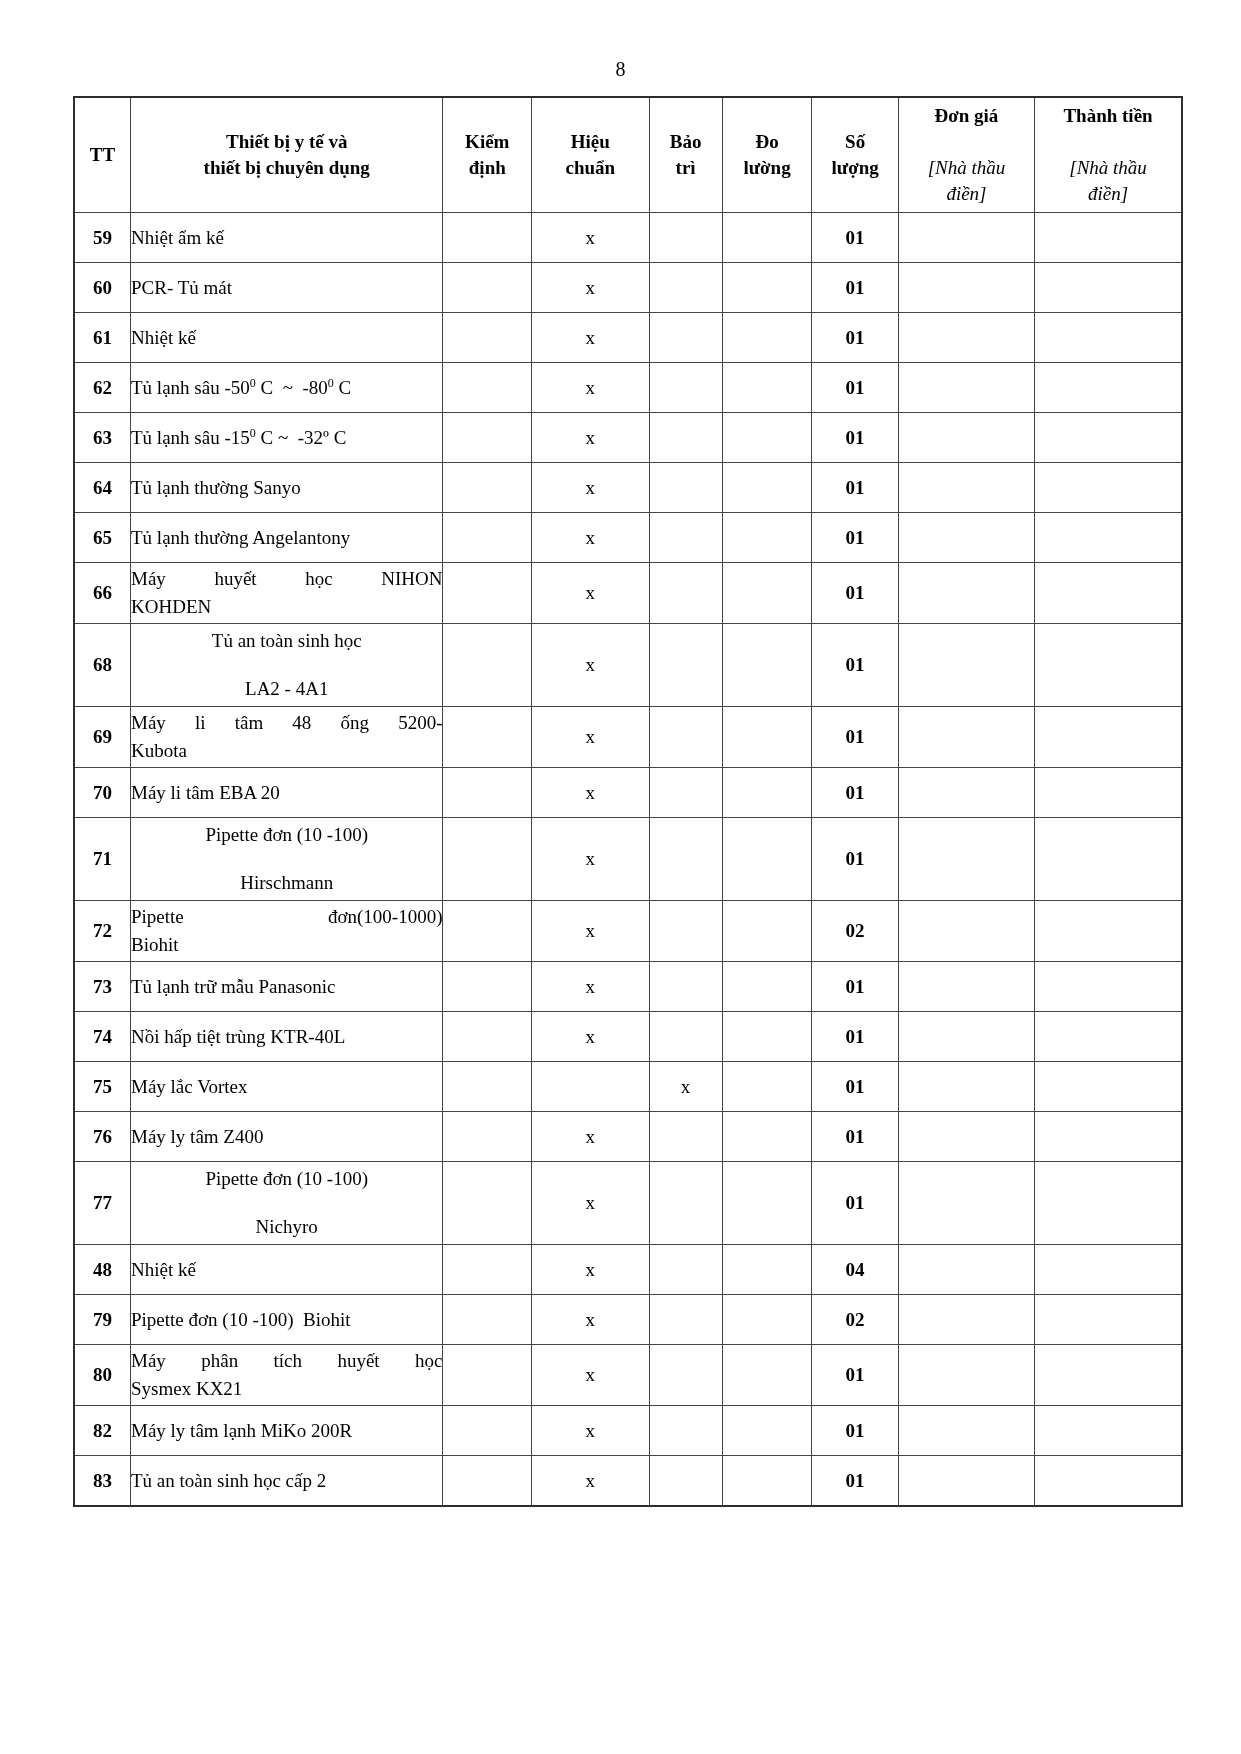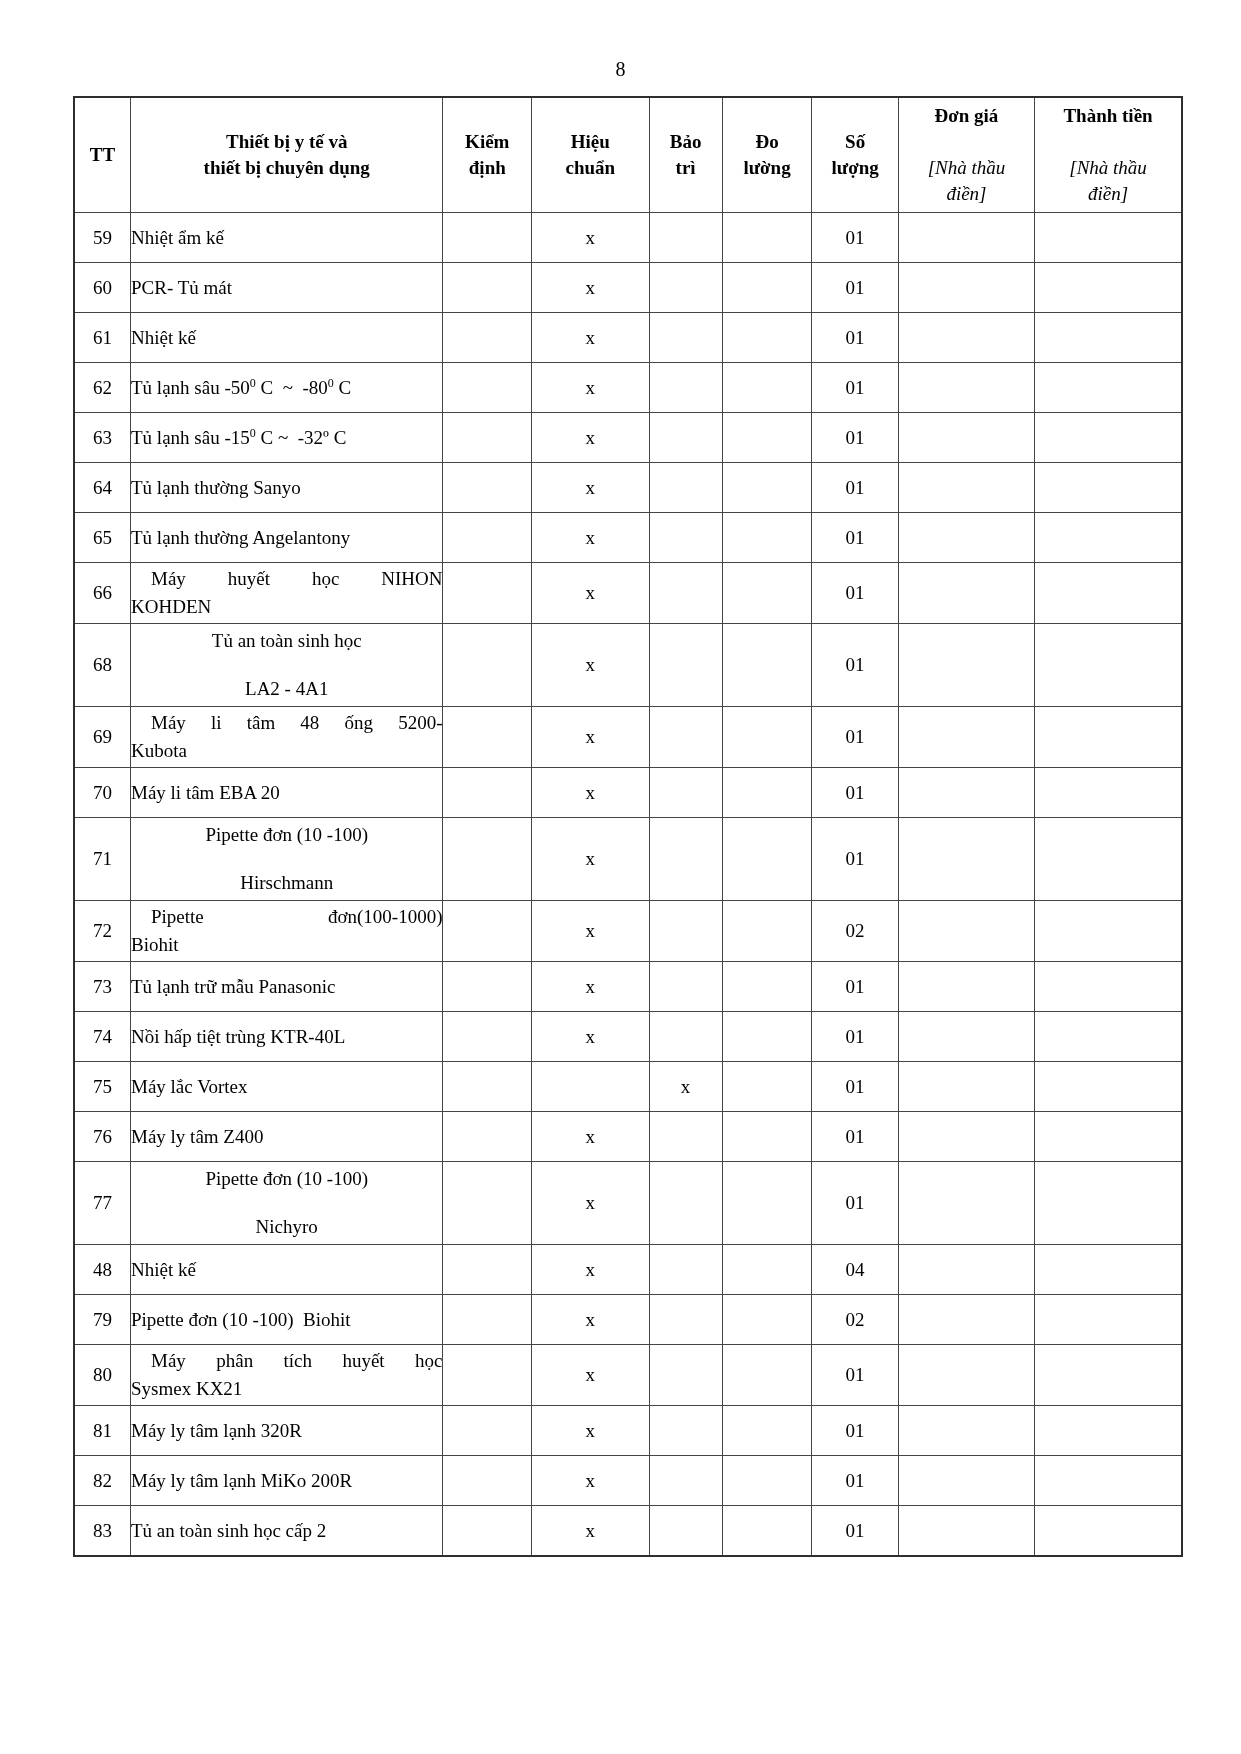--- a/index.html
+++ b/index.html
@@ -51,34 +51,33 @@
   table.equipment td {
     font-size: 19px;
     vertical-align: middle;
   }
   tr.row-1 td { height: 49px; }
   tr.row-2 td { height: 60px; }
   tr.row-3 td { height: 82px; text-align: center; }
   td.c-tt, td.c-mark, td.c-sl {
     text-align: center;
   }
-  td.c-sl, td.c-tt { vertical-align: middle; }
+  td.c-sl, td.c-tt { vertical-align: middle; font-weight: bold; }
   td.c-name {
     padding: 3px 8px 3px 12px;
     text-align: left;
   }
   .line {
     line-height: 28px;
     white-space: pre-wrap;
   }
   .line.justify {
     white-space: normal;
     text-align: justify;
     text-align-last: justify;
-    margin-left: 20px;
   }
   .line.spacer {
     height: 20px;
   }
   sup.deg {
     font-size: 12px;
     line-height: 0;
     vertical-align: super;
   }
 </style>
@@ -410,33 +409,20 @@
         </td>
         <td class="c-mark"></td>
         <td class="c-mark">x</td>
         <td class="c-mark"></td>
         <td class="c-mark"></td>
         <td class="c-sl">01</td>
         <td></td>
         <td></td>
       </tr>
       <tr class="row-1">
-        <td class="c-tt">81</td>
-        <td class="c-name">
-          <div class="line">Máy ly tâm lạnh 320R</div>
-        </td>
-        <td class="c-mark"></td>
-        <td class="c-mark">x</td>
-        <td class="c-mark"></td>
-        <td class="c-mark"></td>
-        <td class="c-sl">01</td>
-        <td></td>
-        <td></td>
-      </tr>
-      <tr class="row-1">
         <td class="c-tt">82</td>
         <td class="c-name">
           <div class="line">Máy ly tâm lạnh MiKo 200R</div>
         </td>
         <td class="c-mark"></td>
         <td class="c-mark">x</td>
         <td class="c-mark"></td>
         <td class="c-mark"></td>
         <td class="c-sl">01</td>
         <td></td>

